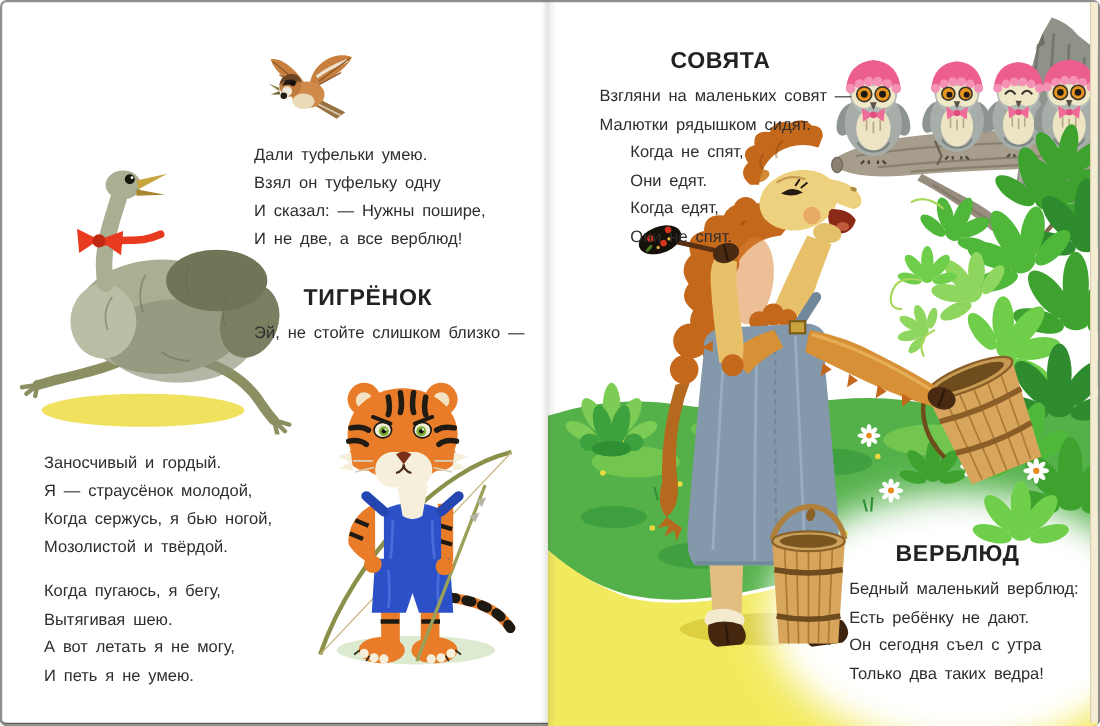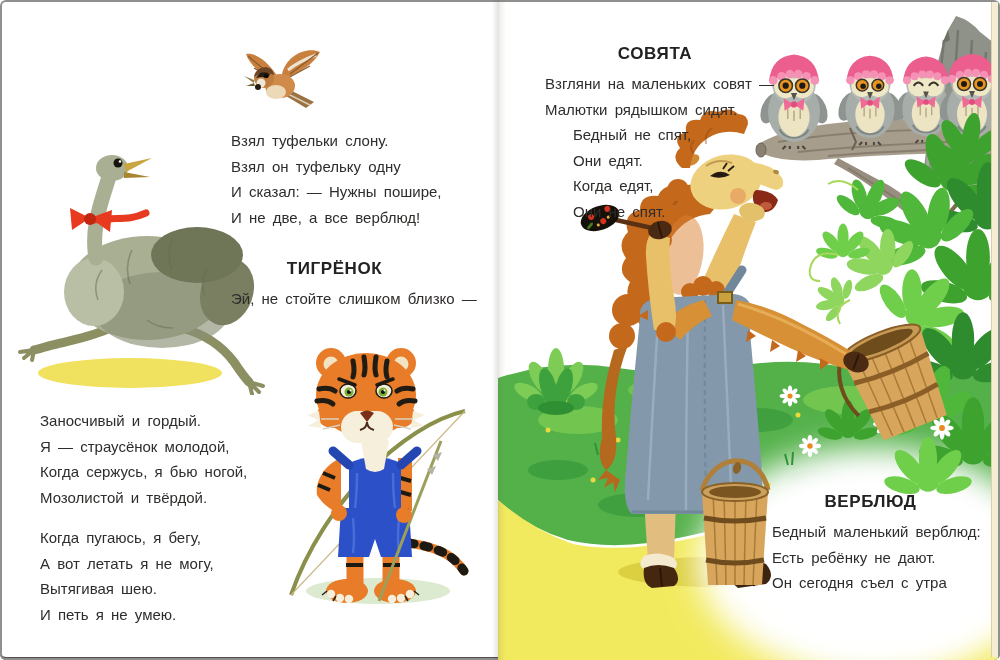--- a/index.html
+++ b/index.html
@@ -1,21 +1,21 @@
 <!DOCTYPE html>
 <html><head>
 <meta charset="utf-8">
 <style>
   html,body{margin:0;padding:0;background:#ffffff;}
   .spread{position:relative;width:1000px;height:660px;background:#ffffff;overflow:hidden;
           border-radius:6px;box-shadow:inset 0 0 0 2px #8f8f8f, inset 0 -3px 0 #4f4f4f;
           font-family:"Liberation Sans",sans-serif;}
   .art{position:absolute;z-index:1;}
   .poem{position:absolute;z-index:10;color:#2f2d2b;}
-  .poem h2{font-size:17px;font-weight:700;text-align:center;margin:0 0 9px 0;letter-spacing:.6px;color:#222;}
+  .poem h2{font-size:21px;font-weight:700;text-align:center;margin:0 0 9px 0;letter-spacing:.6px;color:#222;}
   .poem p{margin:4px;font-size:15px;line-height:21.5px;word-spacing:3px;white-space:nowrap;}
   .indent{padding-left:28px;}
   .gap{height:11px;}
   .gutter{position:absolute;left:492px;top:0;width:14px;height:100%;z-index:30;
           background:linear-gradient(to right,rgba(90,85,75,0),rgba(90,85,75,.16) 45%,rgba(120,110,90,.10) 58%,rgba(90,85,75,0));}
   .page-edge{position:absolute;right:2px;top:2px;bottom:3px;width:6px;background:#f4ecd3;border-left:1px solid #d9cfae;z-index:40;}
 </style>
 </head>
 <body>
 
@@ -117,40 +117,40 @@
         <circle cx="100" cy="59" r="2.1" fill="#10100c"></circle>
       <circle cx="67.5" cy="57.5" r="1" fill="#fff"></circle>
         <circle cx="101.5" cy="57.5" r="1" fill="#fff"></circle>
       <path d="M56,46 L72,52 M110,46 L94,52" stroke="#1d1a14" stroke-width="3.5" stroke-linecap="round"></path>
       <path d="M77,80 Q84,75 91,80 L84,89 Z" fill="#7a3018"></path>
       <path d="M84,89 Q84,95 77,97 M84,89 Q84,95 91,97" stroke="#4a2a18" stroke-width="2" fill="none"></path>
       <path d="M56,86 h-18 M57,92 l-17,4 M112,86 h18 M111,92 l17,4" stroke="#d8d2c0" stroke-width="1.5"></path>
     </svg>
 
     <div class="poem" style="left:227px;top:126px;width:185px">
-      <p>Взял туфельки слону.</p>
+      <p>Дали туфельки умею.</p>
       <p>Взял он туфельку одну</p>
       <p>И сказал: — Нужны пошире,</p>
       <p>И не две, а все верблюд!</p>
     </div>
 
     <div class="poem" style="left:227px;top:259px;width:215px">
       <h2>ТИГРЁНОК</h2>
       <p>Эй, не стойте слишком близко —</p>
     </div>
 
     <div class="poem" style="left:36px;top:406px;width:245px">
       <p>Заносчивый и гордый.</p>
       <p>Я — страусёнок молодой,</p>
       <p>Когда сержусь, я бью ногой,</p>
       <p>Мозолистой и твёрдой.</p>
       <div class="gap"></div>
       <p>Когда пугаюсь, я бегу,</p>
+      <p>Вытягивая шею.</p>
       <p>А вот летать я не могу,</p>
-      <p>Вытягивая шею.</p>
       <p>И петь я не умею.</p>
     </div>
   </div>
 
   <div>
 
     <svg class="art" style="left:498px;top:0" width="500" height="660" viewBox="0 0 500 660">
       <defs>
         <filter id="soft" x="-60%" y="-60%" width="220%" height="220%">
             <feGaussianBlur stdDeviation="16"></feGaussianBlur>
@@ -406,29 +406,30 @@
         <path d="M-31,-20 Q0,-14 31,-20 M-29,22 Q0,28 29,22" stroke="#6e4c1e" stroke-width="5" fill="none"></path>
         <ellipse cx="0" cy="-46" rx="33" ry="9" fill="#caa05c" stroke="#8a6228" stroke-width="2"></ellipse>
         <ellipse cx="0" cy="-46" rx="26" ry="6" fill="#7a5520"></ellipse>
       </g>
     </svg>
 
     <div class="poem" style="left:541px;top:44px;width:228px">
       <h2>СОВЯТА</h2>
       <p>Взгляни на маленьких совят —</p>
       <p>Малютки рядышком сидят.</p>
-      <p class="indent">Бедный не спят,</p>
+      <p class="indent">Когда не спят,</p>
       <p class="indent">Они едят.</p>
       <p class="indent">Когда едят,</p>
       <p class="indent">Они не спят.</p>
     </div>
 
     <div class="poem" style="left:768px;top:492px;width:205px">
       <h2>ВЕРБЛЮД</h2>
       <p>Бедный маленький верблюд:</p>
       <p>Есть ребёнку не дают.</p>
       <p>Он сегодня съел с утра</p>
+      <p>Только два таких ведра!</p>
     </div>
   </div>
 
   <div class="gutter"></div>
   <div class="page-edge"></div>
 </div>
 
 </body></html>

